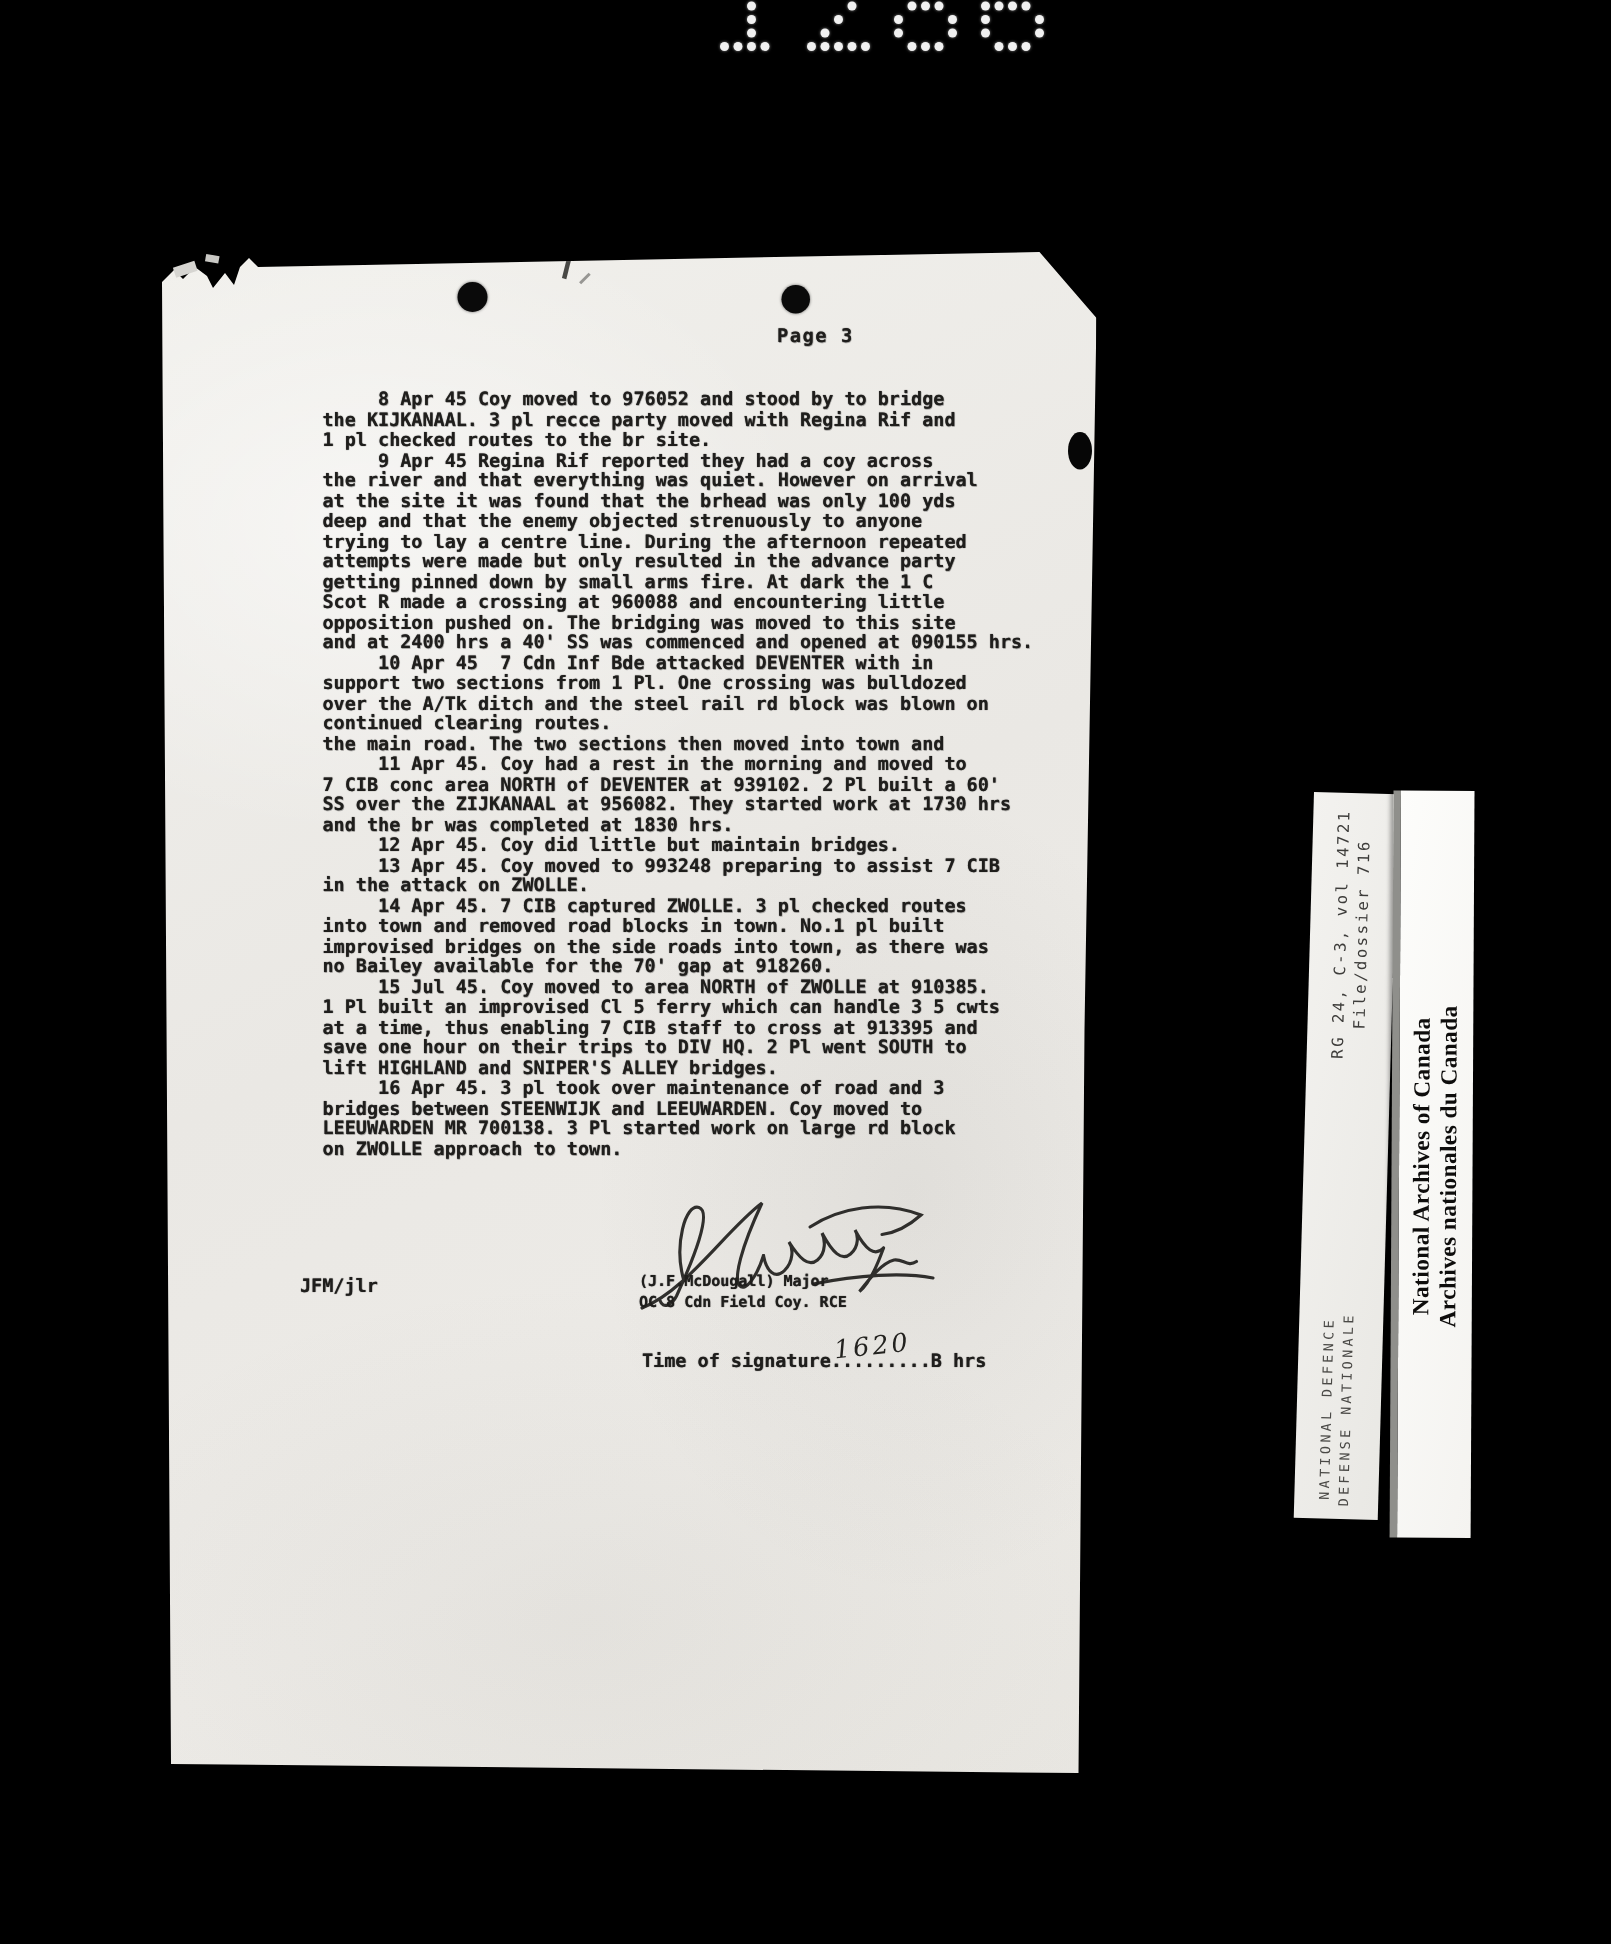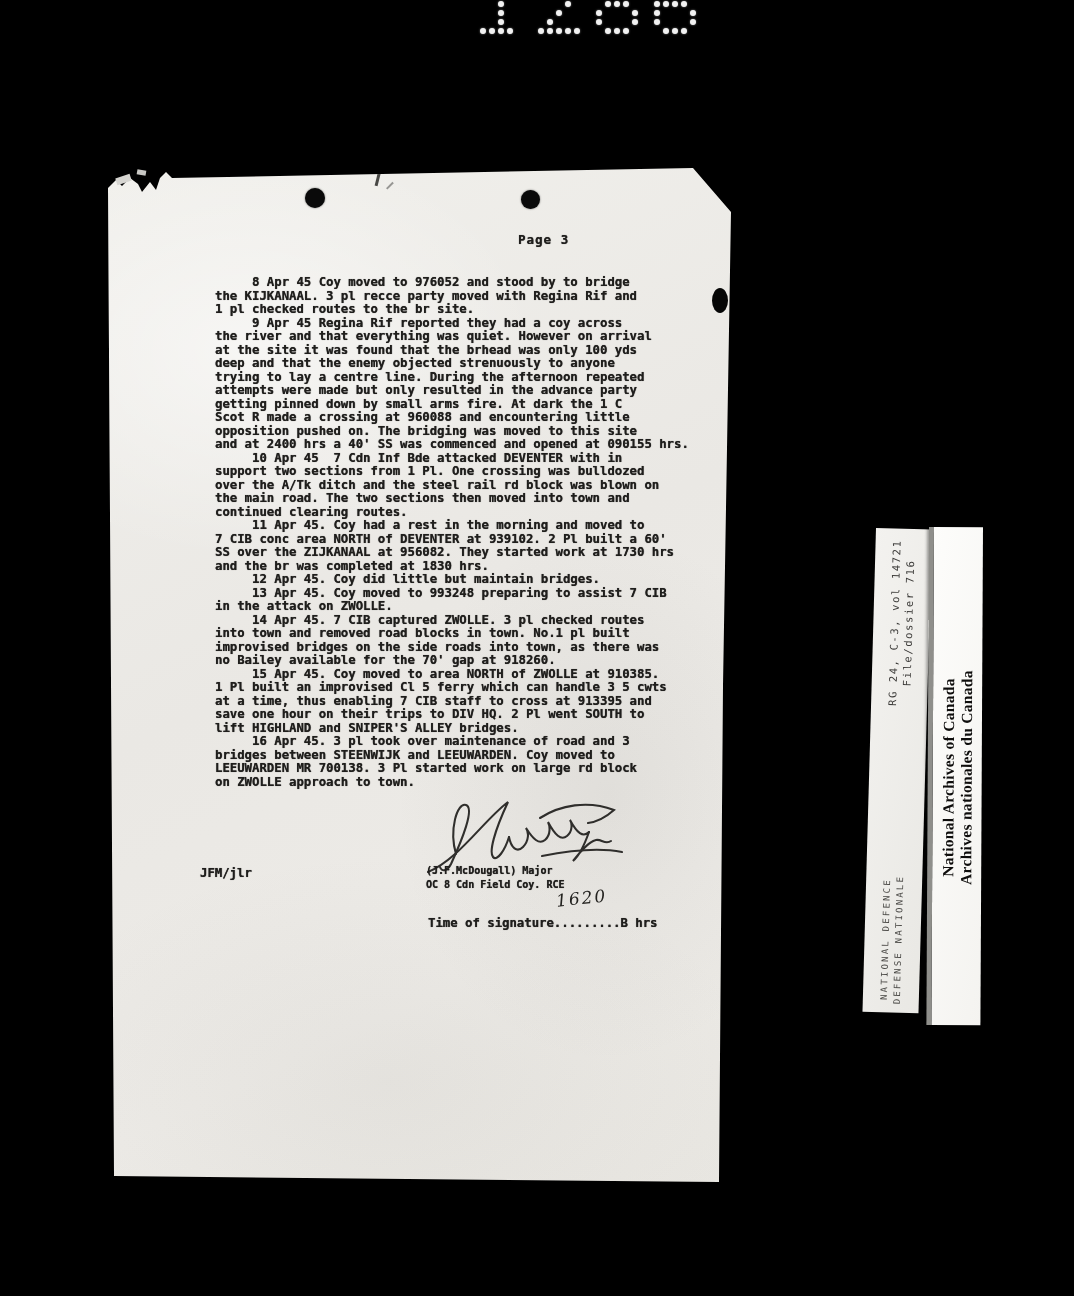--- a/index.html
+++ b/index.html
@@ -27,21 +27,20 @@
     clip-path:polygon(0px 22px,8px 14px,14px 20px,22px 12px,30px 18px,34px 26px,42px 16px,48px 24px,52px 12px,58px 6px,64px 12px,585px 2px,623px 46px,615px 520px,611px 1016px,6px 1010px);
     color:var(--ink,#1f1e1c);
   }
   .tear-blob{position:absolute;background:#0c0c0c;border-radius:60% 45% 55% 50%;}
   .crack{position:absolute;background:#2a2a28;}
   .punch-hole{position:absolute;border-radius:50%;background:#0a0a0a;box-shadow:0 0 2px rgba(0,0,0,.6);}
   .typed{
     font-family:"DejaVu Sans Mono","Liberation Mono",monospace;
     font-weight:bold;color:var(--ink,#1f1e1c);
     text-shadow:0 0 .7px rgba(25,24,22,.8), .4px .4px 0 rgba(25,24,22,.25);
-    margin-top:16px;
   }
   #page-number{position:absolute;left:410px;top:50px;font-size:12.5px;letter-spacing:1px;}
   #doc-body{position:absolute;left:107px;top:94px;font-size:12.3px;line-height:13.5px;}
   #doc-body .line{white-space:pre;}
   
   #sig-initials{position:absolute;left:92px;top:684px;font-size:12.3px;}
   #sig-typed{position:absolute;left:318px;top:682px;font-size:10px;line-height:14px;white-space:pre;}
   #sig-svg{position:absolute;left:314px;top:624px;}
   #time-line{position:absolute;left:320px;top:734px;font-size:12.3px;white-space:pre;}
   #time-hand{
@@ -157,34 +156,34 @@
         <div class="line">deep and that the enemy objected strenuously to anyone</div>
         <div class="line">trying to lay a centre line. During the afternoon repeated</div>
         <div class="line">attempts were made but only resulted in the advance party</div>
         <div class="line">getting pinned down by small arms fire. At dark the 1 C</div>
         <div class="line">Scot R made a crossing at 960088 and encountering little</div>
         <div class="line">opposition pushed on. The bridging was moved to this site</div>
         <div class="line">and at 2400 hrs a 40' SS was commenced and opened at 090155 hrs.</div>
         <div class="line">     10 Apr 45  7 Cdn Inf Bde attacked DEVENTER with in</div>
         <div class="line">support two sections from 1 Pl. One crossing was bulldozed</div>
         <div class="line">over the A/Tk ditch and the steel rail rd block was blown on</div>
+        <div class="line">continued clearing routes.</div>
         <div class="line">the main road. The two sections then moved into town and</div>
-        <div class="line">continued clearing routes.</div>
         <div class="line">     11 Apr 45. Coy had a rest in the morning and moved to</div>
         <div class="line">7 CIB conc area NORTH of DEVENTER at 939102. 2 Pl built a 60'</div>
         <div class="line">SS over the ZIJKANAAL at 956082. They started work at 1730 hrs</div>
         <div class="line">and the br was completed at 1830 hrs.</div>
         <div class="line">     12 Apr 45. Coy did little but maintain bridges.</div>
         <div class="line">     13 Apr 45. Coy moved to 993248 preparing to assist 7 CIB</div>
         <div class="line">in the attack on ZWOLLE.</div>
         <div class="line">     14 Apr 45. 7 CIB captured ZWOLLE. 3 pl checked routes</div>
         <div class="line">into town and removed road blocks in town. No.1 pl built</div>
         <div class="line">improvised bridges on the side roads into town, as there was</div>
         <div class="line">no Bailey available for the 70' gap at 918260.</div>
-        <div class="line">     15 Apr 45. Coy moved to area NORTH of ZWOLLE at 910385.</div>
+        <div class="line">     15 Jul 45. Coy moved to area NORTH of ZWOLLE at 910385.</div>
         <div class="line">1 Pl built an improvised Cl 5 ferry which can handle 3 5 cwts</div>
         <div class="line">at a time, thus enabling 7 CIB staff to cross at 913395 and</div>
         <div class="line">save one hour on their trips to DIV HQ. 2 Pl went SOUTH to</div>
         <div class="line">lift HIGHLAND and SNIPER'S ALLEY bridges.</div>
         <div class="line">     16 Apr 45. 3 pl took over maintenance of road and 3</div>
         <div class="line">bridges between STEENWIJK and LEEUWARDEN. Coy moved to</div>
         <div class="line">LEEUWARDEN MR 700138. 3 Pl started work on large rd block</div>
         <div class="line">on ZWOLLE approach to town.</div>
       </div>
 

